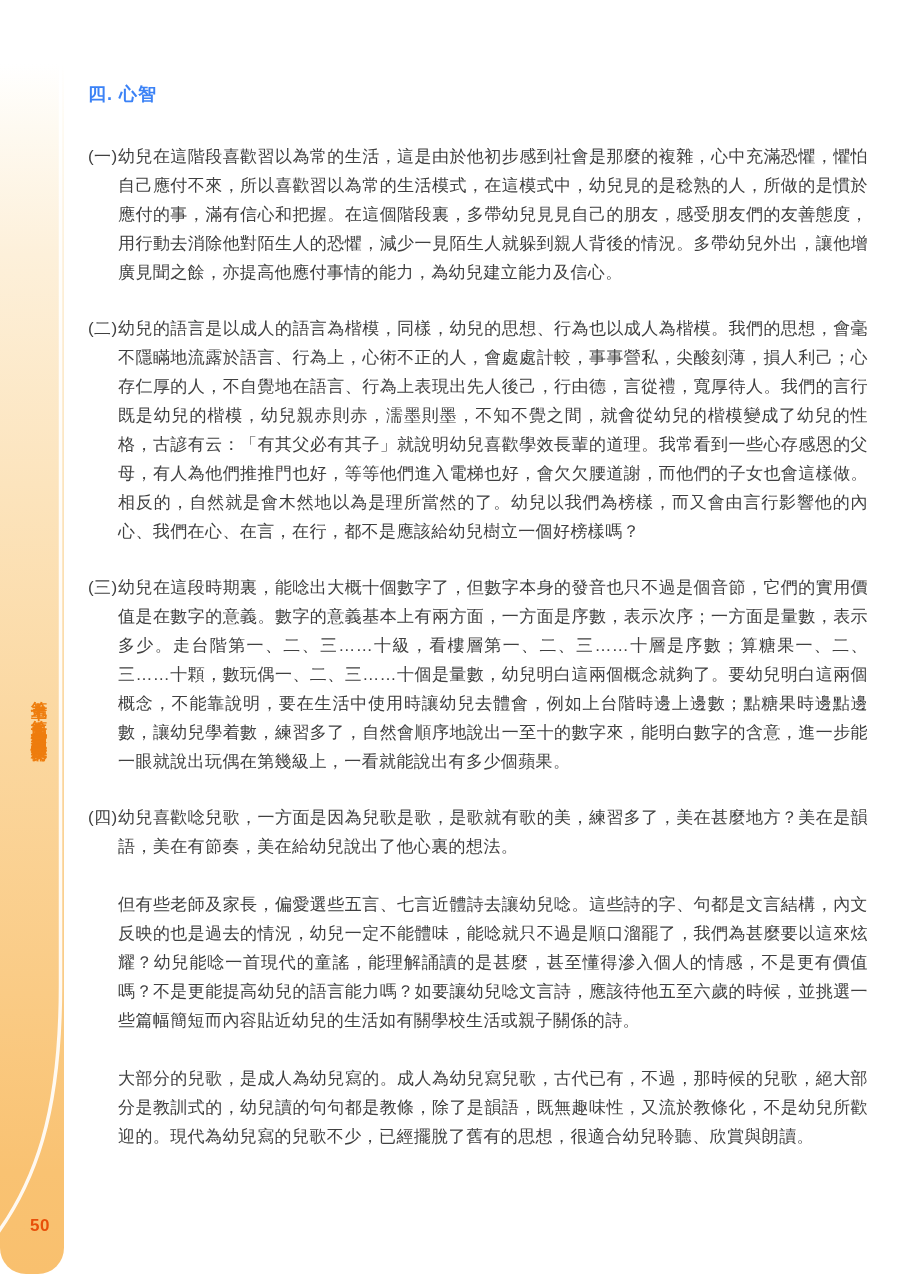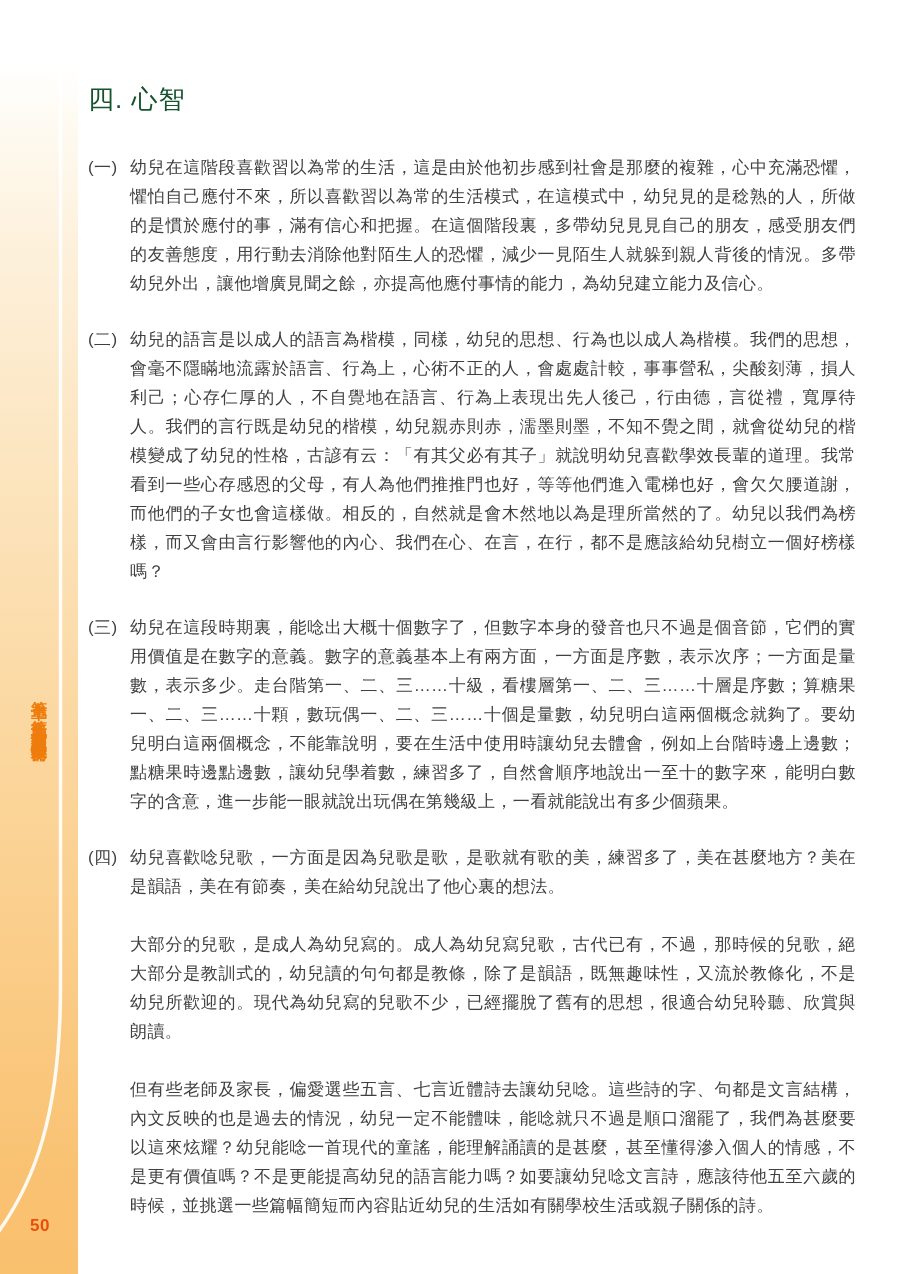--- a/index.html
+++ b/index.html
@@ -14,32 +14,33 @@
   .page {
     position: relative;
     width: 900px;
     height: 1274px;
     background: #ffffff;
   }
   
   .sidebar {
     position: absolute;
     left: 0; top: 0;
-    width: 78px;
+    width: 64px;
     height: 1274px;
     background: linear-gradient(180deg,
       #ffffff 0%,
       #ffffff 5%,
       #fefaf1 10%,
       #fdf0da 20%,
       #fce4bd 38%,
       #fbd79f 58%,
       #facb85 78%,
       #f9c272 92%,
       #f9c06e 100%);
+    border-radius: 26px;
   }
   .sidebar svg {
     position: absolute;
     left: 0; top: 0;
     width: 78px;
     height: 1274px;
     display: block;
   }
   .vtext {
     position: absolute;
@@ -68,41 +69,41 @@
   
   .content {
     position: absolute;
     left: 88px;
     top: 82px;
     width: 780px;
     color: #404040;
   }
   .heading {
     margin: 0 0 36px 0;
-    font-size: 26px;
-    font-weight: normal;
-    color: #14532d;
+    font-size: 18px;
+    font-weight: bold;
+    color: #3b82f6;
     letter-spacing: 1px;
   }
   .para {
     position: relative;
     padding-left: 30px;
     font-size: 17px;
     line-height: 29px;
     letter-spacing: 0.4px;
     text-align: justify;
     color: #404040;
   }
   .para + .para { margin-top: 27px; }
   .para .marker {
     position: absolute;
     left: 0;
     top: 0;
   }
-  .para p { margin: 12px; }
+  .para p { margin: 0; }
   .para p.cont { margin-top: 29px; }
 </style>
 </head>
 <body>
 
 <div class="page">
 
   <aside class="sidebar">
     <svg viewBox="0 0 78 1274" aria-hidden="true">
       <path d="M 60.5 0 L 60.5 985 C 60.5 1100 42 1190 -28 1264" fill="none" stroke="#ffffff" stroke-width="3.5" stroke-opacity="0.9"></path>
@@ -127,18 +128,18 @@
     </div>
 
     <div class="para">
       <span class="marker">(三)</span>
       <p>幼兒在這段時期裏，能唸出大概十個數字了，但數字本身的發音也只不過是個音節，它們的實用價值是在數字的意義。數字的意義基本上有兩方面，一方面是序數，表示次序；一方面是量數，表示多少。走台階第一、二、三……十級，看樓層第一、二、三……十層是序數；算糖果一、二、三……十顆，數玩偶一、二、三……十個是量數，幼兒明白這兩個概念就夠了。要幼兒明白這兩個概念，不能靠說明，要在生活中使用時讓幼兒去體會，例如上台階時邊上邊數；點糖果時邊點邊數，讓幼兒學着數，練習多了，自然會順序地說出一至十的數字來，能明白數字的含意，進一步能一眼就說出玩偶在第幾級上，一看就能說出有多少個蘋果。</p>
     </div>
 
     <div class="para">
       <span class="marker">(四)</span>
       <p>幼兒喜歡唸兒歌，一方面是因為兒歌是歌，是歌就有歌的美，練習多了，美在甚麼地方？美在是韻語，美在有節奏，美在給幼兒說出了他心裏的想法。</p>
+      <p class="cont">但有些老師及家長，偏愛選些五言、七言近體詩去讓幼兒唸。這些詩的字、句都是文言結構，內文反映的也是過去的情況，幼兒一定不能體味，能唸就只不過是順口溜罷了，我們為甚麼要以這來炫耀？幼兒能唸一首現代的童謠，能理解誦讀的是甚麼，甚至懂得滲入個人的情感，不是更有價值嗎？不是更能提高幼兒的語言能力嗎？如要讓幼兒唸文言詩，應該待他五至六歲的時候，並挑選一些篇幅簡短而內容貼近幼兒的生活如有關學校生活或親子關係的詩。</p>
       <p class="cont">大部分的兒歌，是成人為幼兒寫的。成人為幼兒寫兒歌，古代已有，不過，那時候的兒歌，絕大部分是教訓式的，幼兒讀的句句都是教條，除了是韻語，既無趣味性，又流於教條化，不是幼兒所歡迎的。現代為幼兒寫的兒歌不少，已經擺脫了舊有的思想，很適合幼兒聆聽、欣賞與朗讀。</p>
-      <p class="cont">但有些老師及家長，偏愛選些五言、七言近體詩去讓幼兒唸。這些詩的字、句都是文言結構，內文反映的也是過去的情況，幼兒一定不能體味，能唸就只不過是順口溜罷了，我們為甚麼要以這來炫耀？幼兒能唸一首現代的童謠，能理解誦讀的是甚麼，甚至懂得滲入個人的情感，不是更有價值嗎？不是更能提高幼兒的語言能力嗎？如要讓幼兒唸文言詩，應該待他五至六歲的時候，並挑選一些篇幅簡短而內容貼近幼兒的生活如有關學校生活或親子關係的詩。</p>
     </div>
   </main>
 
 </div>
 
 </body></html>

